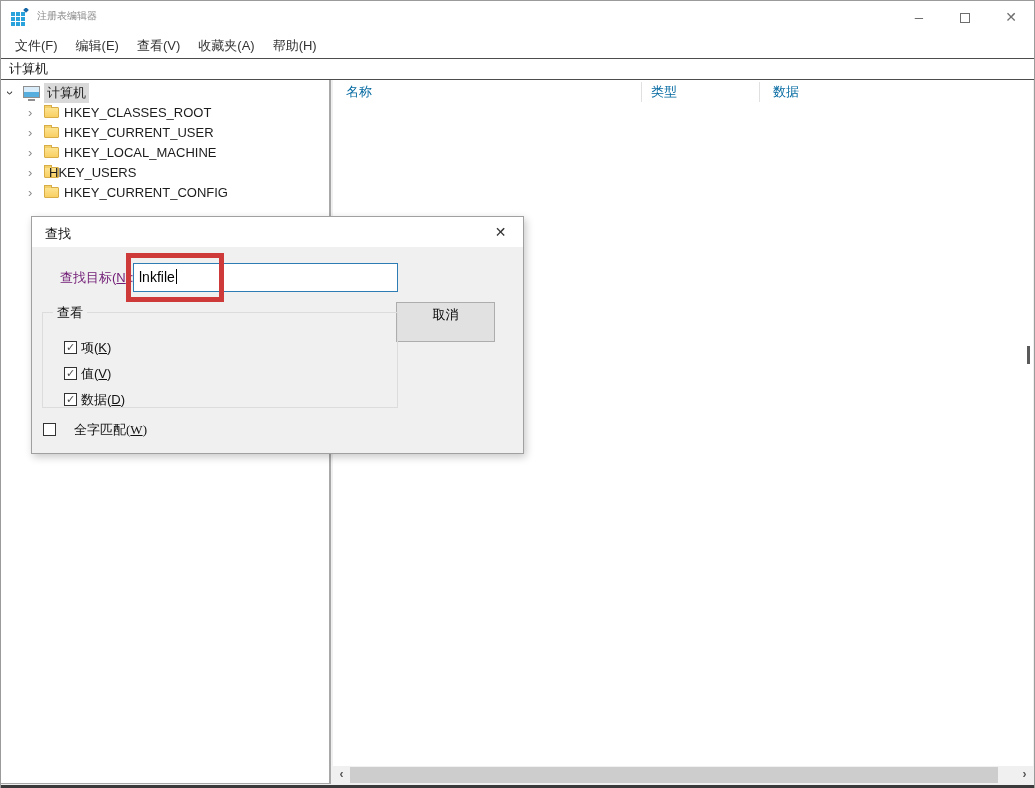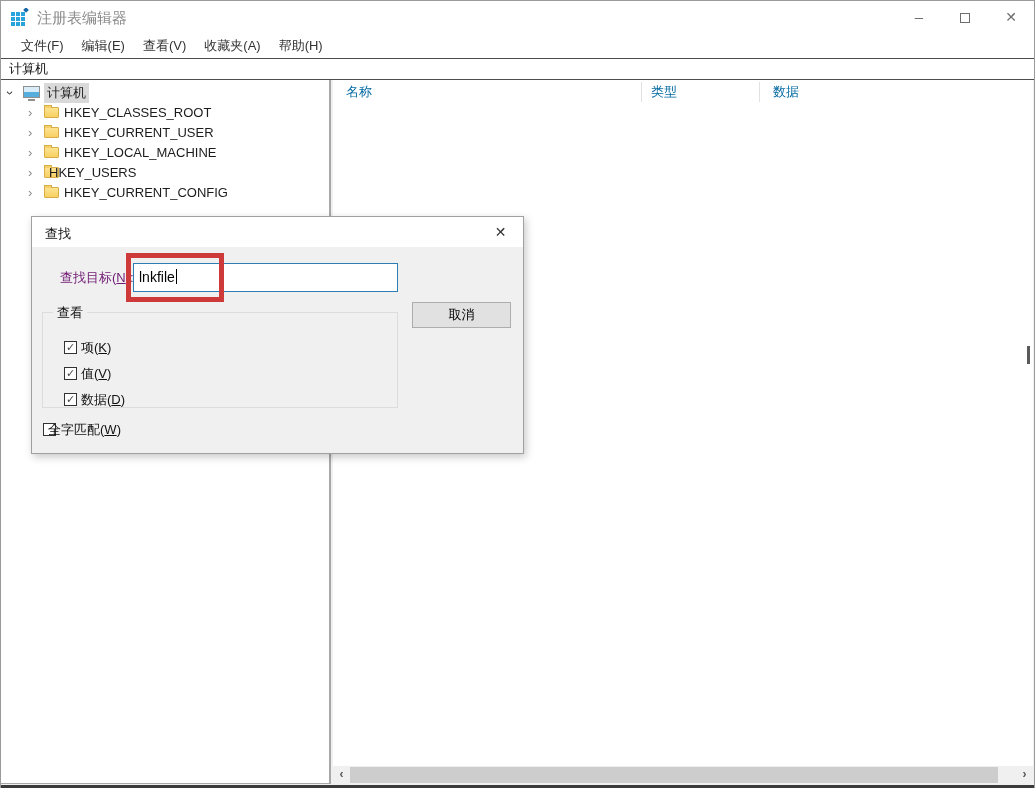--- a/index.html
+++ b/index.html
@@ -5,31 +5,31 @@
   * { margin:0; padding:0; box-sizing:border-box; }
   html,body { width:1035px; height:788px; background:#fff; overflow:hidden; }
   body { font-family:"Liberation Sans","DejaVu Sans",sans-serif; font-size:13px; color:#222; }
 
   .window { position:relative; width:1035px; height:788px; background:#fff;
             border:1px solid #9b9b9b; border-bottom:none; }
 
   
   .titlebar { position:absolute; left:0; top:0; width:100%; height:32px; background:#fff; }
   .app-icon { position:absolute; left:10px; top:7px; width:18px; height:18px; }
-  .title-text { position:absolute; left:36px; top:8px; color:#8a8a8a; font-size:15px; }
+  .title-text { position:absolute; left:36px; top:8px; color:#8a8a8a; font-size:10px; }
   .ctrl { position:absolute; top:0; width:46px; height:32px; text-align:center; line-height:32px;
           color:#6e6e6e; font-size:15px; }
   .ctrl-min { right:92px; }
   .ctrl-max { right:46px; }
   .ctrl-close { right:0; font-size:14px; }
   .max-glyph { display:inline-block; width:10px; height:10px; border:1px solid #6e6e6e; vertical-align:middle; }
 
   
   .menubar { position:absolute; left:0; top:32px; width:100%; height:25px; background:#fff;
-             display:flex; align-items:flex-start; padding-left:11px; }
+             display:flex; align-items:flex-start; padding-left:5px; }
   .menu-item { padding:0 9px; height:25px; line-height:25px; color:#333; }
 
   
   .addressbar { position:absolute; left:0; top:57px; width:100%; height:22px; background:#fff;
                 border-top:1px solid #4d4d4d; border-bottom:1px solid #4d4d4d;
                 line-height:20px; padding-left:8px; color:#111; }
 
   
   .main { position:absolute; left:0; top:79px; width:100%; height:707px; background:#f0f0f0; }
   .left-pane { position:absolute; left:0; top:0; width:330px; height:704px; background:#fff;
@@ -74,32 +74,32 @@
                line-height:30px; color:#333; font-size:14px; }
   .field-label { position:absolute; left:28px; top:52px; color:#701a75; }
   .find-input { position:absolute; left:101px; top:46px; width:265px; height:29px; background:#fff;
                 border:1px solid #2d7db4; line-height:27px; padding-left:5px; font-size:14px; color:#000; }
   .caret { display:inline-block; width:1px; height:15px; background:#000; vertical-align:-2px; margin-left:1px; }
   .red-box { position:absolute; left:94px; top:36px; width:98px; height:49px;
              border:5px solid #ce3a3a; z-index:12; pointer-events:none; }
   .btn-default { position:absolute; left:379px; top:44px; width:102px; height:32px;
                  background:#e1e1e1; border:2px solid #0078d7; color:#000; text-align:center;
                  line-height:27px; box-shadow:inset 0 0 0 1px #e9e9e9; }
-  .btn { position:absolute; left:380px; top:85px; width:99px; height:26px;
+  .btn { position:absolute; left:364px; top:85px; width:99px; height:40px;
          background:#e1e1e1; border:1px solid #adadad; text-align:center; line-height:24px; color:#000; }
   .groupbox { position:absolute; left:10px; top:95px; width:356px; height:96px;
               border:1px solid #dcdcdc; }
   .gb-label { position:absolute; left:10px; top:-9px; background:#f0f0f0; padding:0 4px; color:#111; }
   .cb-row { position:absolute; left:21px; height:16px; white-space:nowrap; }
   .cb-row .checkbox { position:absolute; left:0; top:1px; }
   .checkbox { display:inline-block; width:13px; height:13px; background:#fff; border:1px solid #333;
               text-align:center; line-height:11px; font-size:11px; color:#4a4a4a; }
   .cb-label { position:absolute; left:17px; top:0; line-height:16px; color:#111; }
   .match-row { position:absolute; left:11px; top:205px; height:16px; white-space:nowrap; }
-  .match-row .cb-label { left:5px; }
+  .match-row .cb-label { left:31px;font-family:Liberation Serif, serif; }
   .u { text-decoration:underline; }
 </style>
 </head>
 <body>
 
 <div class="window">
 
   <div class="titlebar">
     <svg class="app-icon" viewBox="0 0 18 18">
       <g fill="#2aa3dc">

